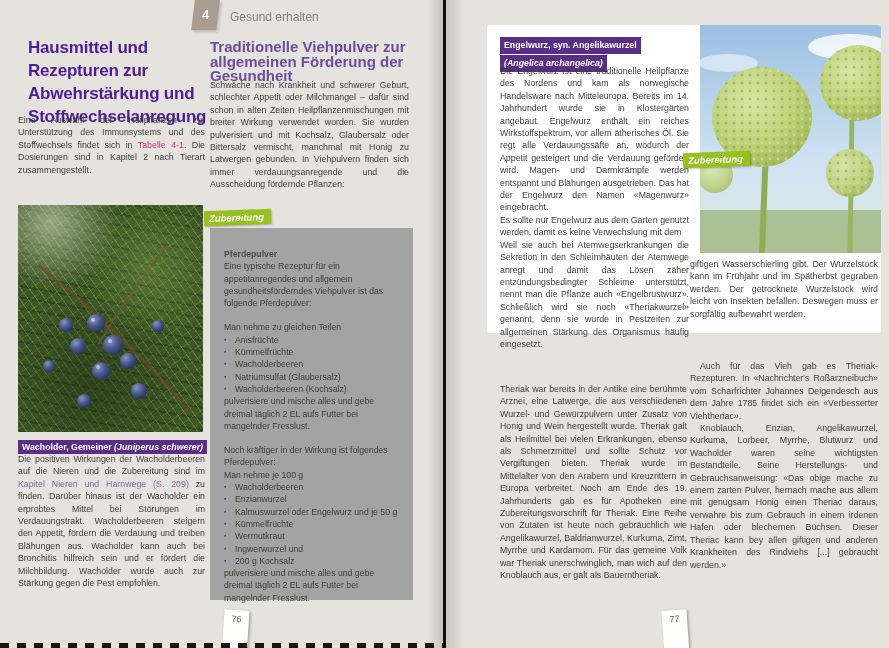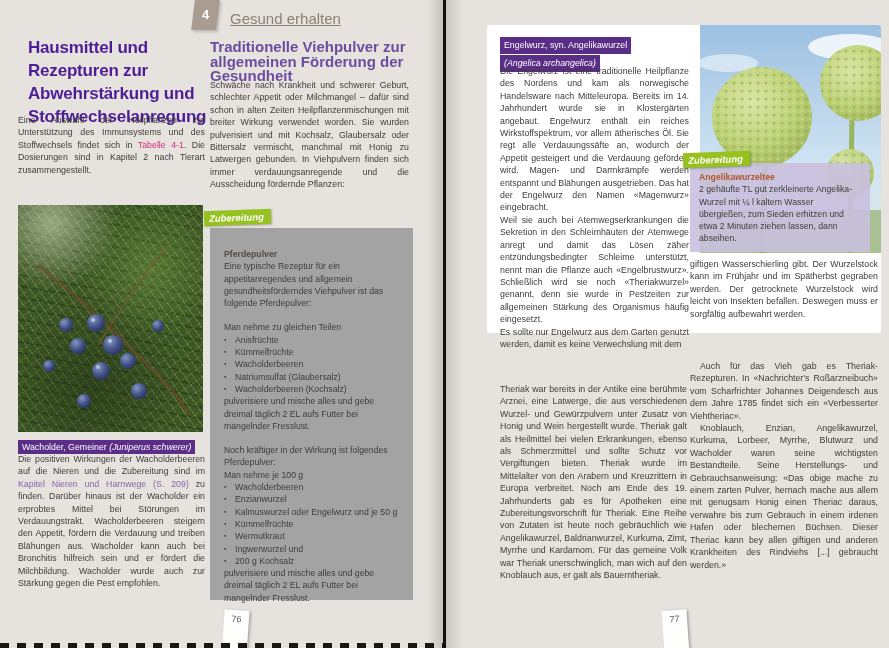--- a/index.html
+++ b/index.html
@@ -11,21 +11,21 @@
   .body-txt{font-size:8.8px;line-height:12.4px;color:#3f3c3a;text-align:justify;}
   .body-txt p{margin:0;}
   .sec-head{font-size:15px;font-weight:bold;color:#6b4da0;line-height:14.5px;}
   .pink{color:#d6317f;}
   .purple-link{color:#8a64a8;}
   
   .chapter-tab{left:193px;top:0;width:25px;height:30px;background:#a89d90;
     transform:skewX(-7deg);box-shadow:2px 2px 3px rgba(0,0,0,.18);}
   .chapter-tab span{display:block;width:100%;text-align:center;line-height:30px;
     color:#fff;font-size:13px;font-weight:bold;transform:skewX(7deg);}
-  .running-head{left:230px;top:10px;font-size:15px;color:#8a8076;text-decoration:underline;}
+  .running-head{left:230px;top:10px;font-size:12px;color:#8a8076;}
   
   .main-heading{left:28px;top:36px;width:182px;font-size:17px;font-weight:bold;
     color:#4c1d95;line-height:23px;letter-spacing:-.2px;}
   .intro{left:18px;top:114px;width:187px;}
   .col2-head{left:210px;top:40px;width:200px;}
   .col2-para{left:210px;top:79px;width:199px;}
   
   .recipe-box{left:210px;top:228px;width:203px;height:372px;background:#a3a3a3;}
   .recipe-inner{position:absolute;left:14px;top:20px;width:178px;font-size:8.7px;
     line-height:12.3px;color:#3f3c3a;text-align:left;}
@@ -43,21 +43,21 @@
   .photo-left{left:18px;top:205px;width:185px;height:227px;background-color:#3e5626;
     background-image:
       radial-gradient(circle at 18% 8%,rgba(215,223,196,.6),transparent 26%),
       radial-gradient(circle at 72% 28%,rgba(130,170,80,.38),transparent 34%),
       radial-gradient(circle at 40% 80%,rgba(30,45,18,.55),transparent 45%),
       repeating-linear-gradient(55deg,rgba(152,192,92,.34) 0 1px,transparent 1px 7px),
       repeating-linear-gradient(-35deg,rgba(92,132,52,.5) 0 1px,transparent 1px 9px),
       repeating-linear-gradient(10deg,rgba(38,58,24,.6) 0 2px,transparent 2px 11px);}
   .photo-caption{left:18px;top:436px;}
   .label-bar{display:inline-block;background:#5a2d87;color:#fff;font-size:8.8px;
-    font-weight:normal;padding:2px 4px 2px 4px;}
+    font-weight:bold;padding:2px 4px 2px 4px;}
   .wacholder-text{left:18px;top:453px;width:187px;}
   
   .gutter{left:443px;top:0;width:3px;height:648px;background:#14100d;z-index:20;}
   .gutter-sh-l{left:427px;top:0;width:16px;height:648px;
     background:linear-gradient(to right,rgba(0,0,0,0),rgba(0,0,0,.14));z-index:19;}
   .gutter-sh-r{left:446px;top:0;width:18px;height:648px;
     background:linear-gradient(to left,rgba(0,0,0,0),rgba(0,0,0,.12));z-index:19;}
   
   .panel{left:487px;top:25px;width:394px;height:308px;background:#fff;border-radius:3px;}
   .engelwurz-label{left:500px;top:36px;line-height:13px;}
@@ -175,22 +175,22 @@
 
   <div class="abs panel"></div>
 
   <div class="abs engelwurz-label">
     <span class="label-bar">Engelwurz, syn. Angelikawurzel</span><br>
     <span class="label-bar lat" style="font-style:italic">(Angelica archangelica)</span>
   </div>
 
   <div class="abs engelwurz-col body-txt">
     <p>Die Engelwurz ist eine traditionelle Heilpflanze des Nordens und kam als norwegische Handelsware nach Mitteleuropa. Bereits im 14. Jahrhundert wurde sie in Klostergärten angebaut. Engelwurz enthält ein reiches Wirkstoffspektrum, vor allem ätherisches Öl. Sie regt alle Verdauungssäfte an, wodurch der Appetit gesteigert und die Verdauung gefördert wird. Magen- und Darmkrämpfe werden entspannt und Blähungen ausgetrieben. Das hat der Engelwurz den Namen «Magenwurz» eingebracht.</p>
+    <p>Es sollte nur Engelwurz aus dem Garten genutzt werden, damit es keine Verwechslung mit dem</p>
     <p>Weil sie auch bei Atemwegserkrankungen die Sekretion in den Schleimhäuten der Atemwege anregt und damit das Lösen zäher entzündungsbedingter Schleime unterstützt, nennt man die Pflanze auch «Engelbrustwurz». Schließlich wird sie noch «Theriakwurzel» genannt, denn sie wurde in Pestzeiten zur allgemeinen Stärkung des Organismus häufig eingesetzt.</p>
-    <p>Es sollte nur Engelwurz aus dem Garten genutzt werden, damit es keine Verwechslung mit dem</p>
   </div>
 
   <div class="abs photo-right">
     <svg width="181" height="228" viewBox="0 0 181 228">
       <defs>
         <linearGradient id="sky" x1="0" y1="0" x2="0" y2="1">
           <stop offset="0%" stop-color="#9cc0e2"></stop>
           <stop offset="60%" stop-color="#cfe3f2"></stop>
           <stop offset="100%" stop-color="#dfe9e2"></stop>
         </linearGradient>
@@ -214,26 +214,20 @@
       <circle cx="62" cy="92" r="50" fill="url(#dots)"></circle>
       <circle cx="158" cy="58" r="38" fill="url(#umbel)"></circle>
       <circle cx="158" cy="58" r="38" fill="url(#dots)"></circle>
       <circle cx="150" cy="148" r="24" fill="url(#umbel)" opacity=".9"></circle>
       <circle cx="150" cy="148" r="24" fill="url(#dots)"></circle>
       <circle cx="15" cy="150" r="18" fill="url(#umbel)" opacity=".8"></circle>
     </svg>
   </div>
 
   <div class="abs tag tag2">Zubereitung</div>
-  <div class="abs tea-box">
-    <div class="tea-inner">
-      <div class="tea-title">Angelikawurzeltee</div>
-      <div>2 gehäufte TL gut zerkleinerte Angelika-Wurzel mit ¼ l kaltem Wasser übergießen, zum Sieden erhitzen und etwa 2 Minuten ziehen lassen, dann abseihen.</div>
-    </div>
-  </div>
 
   <div class="abs engelwurz-cont body-txt">giftigen Wasserschierling gibt. Der Wurzelstock kann im Frühjahr und im Spätherbst gegraben werden. Der getrocknete Wurzelstock wird leicht von Insekten befallen. Deswegen muss er sorgfältig aufbewahrt werden.</div>
 
   <div class="abs theriak-left body-txt">Theriak war bereits in der Antike eine berühmte Arznei, eine Latwerge, die aus verschiedenen Wurzel- und Gewürzpulvern unter Zusatz von Honig und Wein hergestellt wurde. Theriak galt als Heilmittel bei vielen Erkrankungen, ebenso als Schmerzmittel und sollte Schutz vor Vergiftungen bieten. Theriak wurde im Mittelalter von den Arabern und Kreuzrittern in Europa verbreitet. Noch am Ende des 19. Jahrhunderts gab es für Apotheken eine Zubereitungsvorschrift für Theriak. Eine Reihe von Zutaten ist heute noch gebräuchlich wie Angelikawurzel, Baldrianwurzel, Kurkuma, Zimt, Myrrhe und Kardamom. Für das gemeine Volk war Theriak unerschwinglich, man wich auf den Knoblauch aus, er galt als Bauerntheriak.</div>
   <div class="abs theriak-right body-txt">
     <p>Auch für das Vieh gab es Theriak-Rezepturen. In «Nachrichter's Roßarzneibuch» vom Scharfrichter Johannes Deigendesch aus dem Jahre 1785 findet sich ein «Verbesserter Viehtheriac».</p>
     <p>Knoblauch, Enzian, Angelikawurzel, Kurkuma, Lorbeer, Myrrhe, Blutwurz und Wacholder waren seine wichtigsten Bestandteile. Seine Herstellungs- und Gebrauchsanweisung: «Das obige mache zu einem zarten Pulver, hernach mache aus allem mit genugsam Honig einen Theriac daraus, verwahre bis zum Gebrauch in einem irdenen Hafen oder blechernen Büchsen. Dieser Theriac kann bey allen giftigen und anderen Krankheiten des Rindviehs [...] gebraucht werden.»</p>
   </div>
 
   <div class="abs pagetab pagetab-76">

